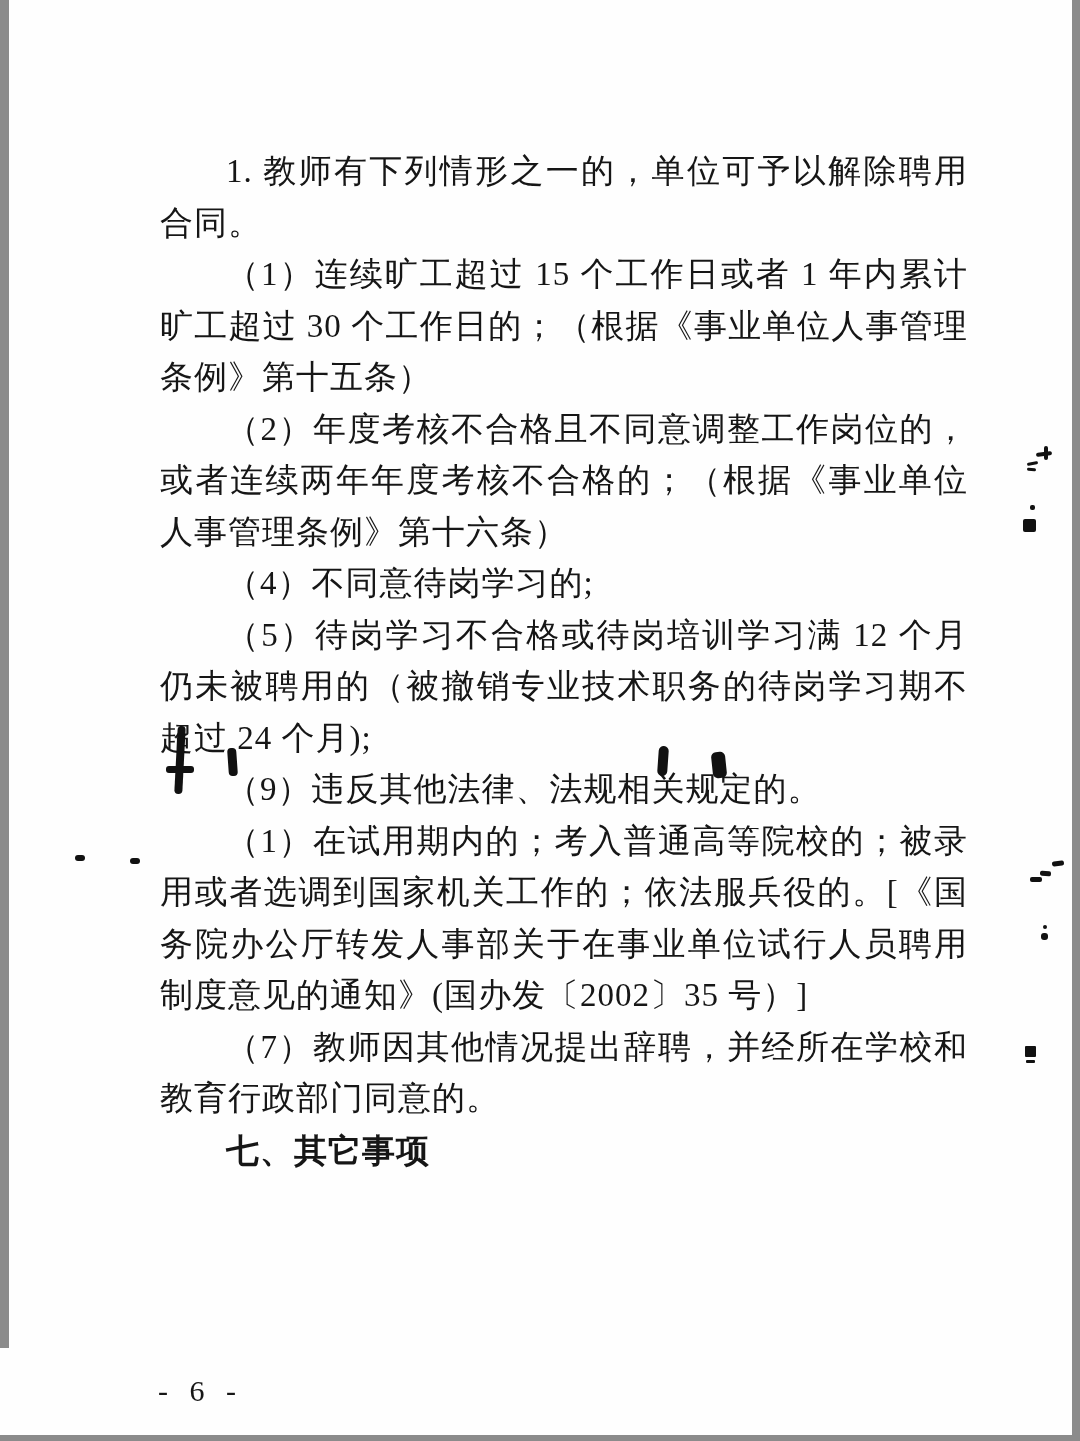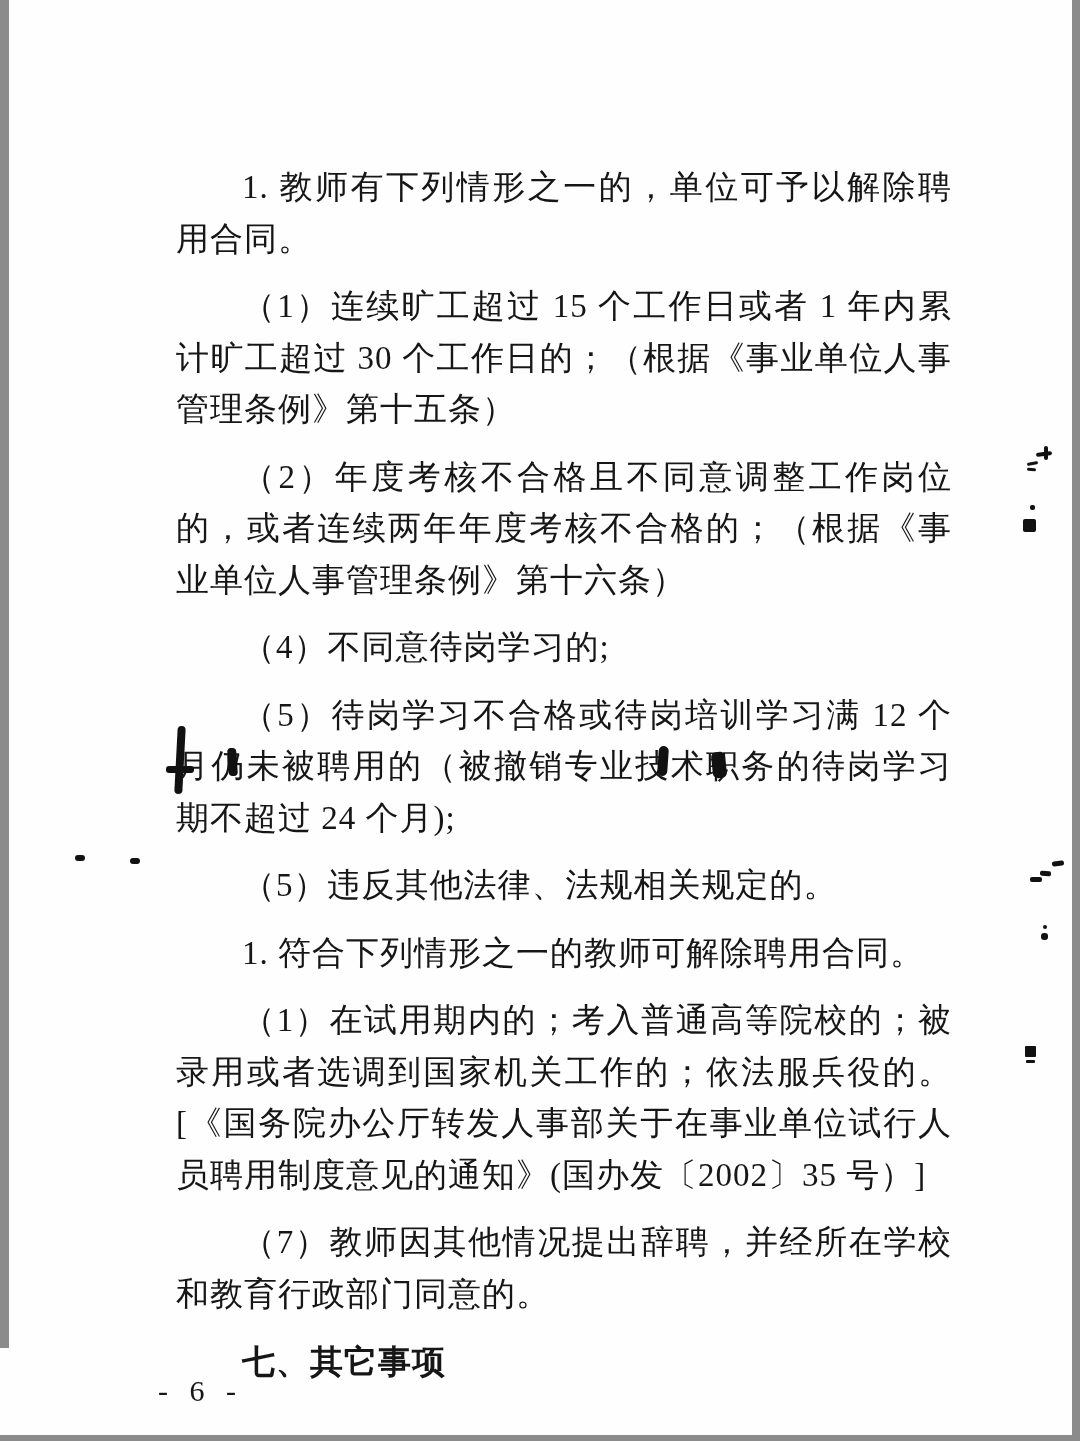--- a/index.html
+++ b/index.html
@@ -19,21 +19,21 @@
   .edge-bottom{left:0;bottom:0;width:1080px;height:6px;}
 
   
   .content{
     position:absolute;
     left:160px;top:146px;width:808px;
     font-size:33px;line-height:51.5px;
     text-align:justify;text-justify:inter-character;
     letter-spacing:1px;
   }
-  .content p{margin:16px;text-indent:66px;}
+  .content p{margin:0;text-indent:66px;}
   .content p.heading{
     font-family:"Liberation Sans","DejaVu Sans",sans-serif;
     font-weight:bold;
   }
 
   
   .page-number{
     position:absolute;left:158px;top:1374px;
     font-size:30px;letter-spacing:7px;
     font-family:"Liberation Serif","DejaVu Serif",serif;
@@ -70,22 +70,21 @@
   <div class="edge edge-left"></div>
   <div class="edge edge-right"></div>
   <div class="edge edge-bottom"></div>
 
   <div class="content">
     <p>1. 教师有下列情形之一的，单位可予以解除聘用合同。</p>
     <p>（1）连续旷工超过 15 个工作日或者 1 年内累计旷工超过 30 个工作日的；（根据《事业单位人事管理条例》第十五条）</p>
     <p>（2）年度考核不合格且不同意调整工作岗位的，或者连续两年年度考核不合格的；（根据《事业单位人事管理条例》第十六条）</p>
     <p>（4）不同意待岗学习的;</p>
     <p>（5）待岗学习不合格或待岗培训学习满 12 个月仍未被聘用的（被撤销专业技术职务的待岗学习期不超过 24 个月);</p>
-    <p>（5）违反其他法律、法规相关规定的。</p>
-    <p>1. 符合下列情形之一的教师可解除聘用合同。</p>
+    <p>（9）违反其他法律、法规相关规定的。</p>
     <p>（1）在试用期内的；考入普通高等院校的；被录用或者选调到国家机关工作的；依法服兵役的。[《国务院办公厅转发人事部关于在事业单位试行人员聘用制度意见的通知》(国办发〔2002〕35 号）]</p>
     <p>（7）教师因其他情况提出辞聘，并经所在学校和教育行政部门同意的。</p>
     <p class="heading">七、其它事项</p>
   </div>
 
   <div class="page-number">- 6 -</div>
 
   <div class="ink ink-dagger"></div>
   <div class="ink ink-dagger-bar"></div>
   <div class="ink ink-blot-para"></div>

